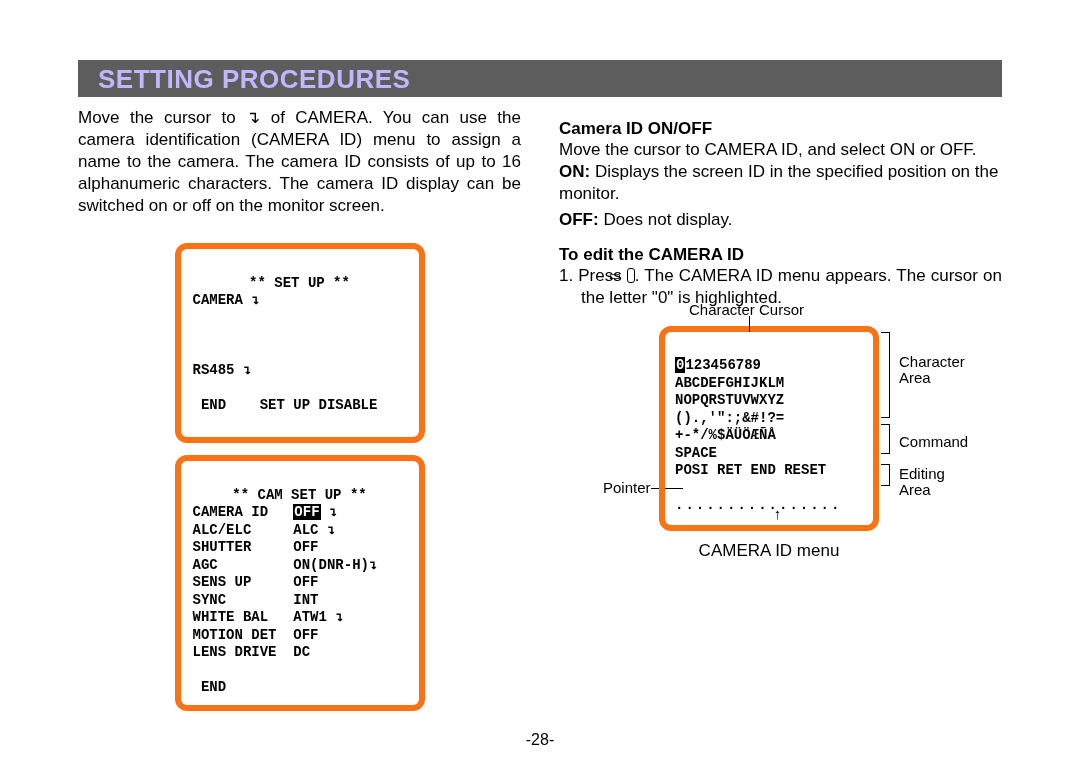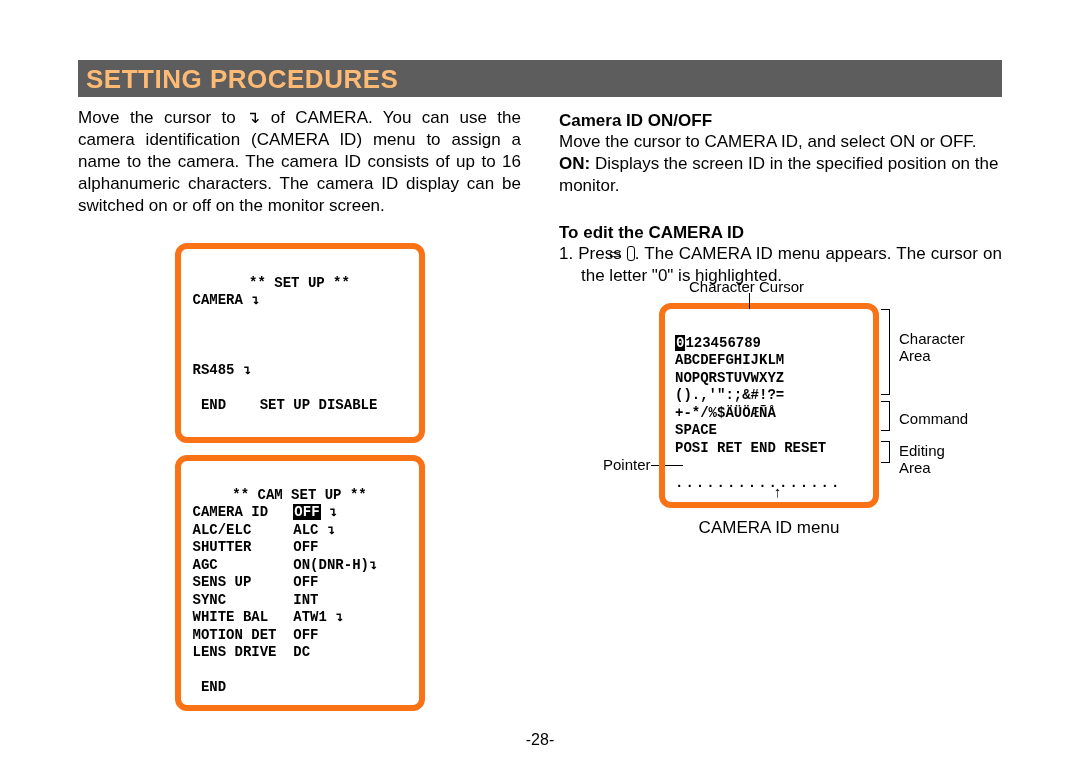--- a/index.html
+++ b/index.html
@@ -8,25 +8,25 @@
     background: #fff;
     font-family: Arial, Helvetica, sans-serif;
     color: #000;
     width: 1080px;
   }
   .page {
     padding: 60px 78px 30px 78px;
   }
   .banner {
     background: #5d5d5d;
-    color: #fdba74;
+    color: #c4b5fd;
     font-family: Arial, Helvetica, sans-serif;
     font-weight: bold;
     font-size: 26px;
-    padding: 4px 4px 2px 8px;
+    padding: 4px 4px 2px 20px;
     letter-spacing: 0.5px;
     margin-bottom: 10px;
   }
   .columns {
     display: flex;
     gap: 38px;
   }
   .col {
     flex: 1;
     min-width: 0;
@@ -38,21 +38,21 @@
     line-height: 1.25;
   }
   .body-text {
     font-size: 17px;
     line-height: 1.3;
   }
   .justify { text-align: justify; }
   .sub-heading {
     font-size: 17px;
     font-weight: bold;
-    margin-top: 4px;
+    margin-top: 12px;
   }
   .menu-box, .menu-box2, .menu-box3 {
     border: 6px solid #f97316;
     border-radius: 12px;
     font-family: "Courier New", Courier, monospace;
     font-weight: bold;
     font-size: 14px;
     line-height: 1.25;
     padding: 8px 12px;
     white-space: pre;
@@ -168,22 +168,23 @@
 MOTION DET  OFF
 LENS DRIVE  DC
 </span>
 <span> END</span></div>
     </div>
 
     <div class="col">
       <div class="sub-heading">Camera ID ON/OFF</div>
       <div class="body-text">Move the cursor to CAMERA ID, and select ON or OFF.</div>
       <div class="body-text"><b>ON:</b><span> Displays the screen ID in the specified position on the monitor.</span></div>
-
-      <div class="sub-heading" style="margin-top:26px;">To edit the CAMERA ID</div>
+      <div class="body-text" style="margin-top:4px;"><b>OFF:</b><span> Does not display.</span></div>
+
+      <div class="sub-heading" style="margin-top:14px;">To edit the CAMERA ID</div>
       <div class="body-text justify" style="padding-left:22px; text-indent:-22px;">1. Press <span class="icon-enter">▭</span>. The CAMERA ID menu appears. The cursor on the letter "0" is highlighted.</div>
 
       <div class="cam-id-wrap">
         <div class="label lbl-top">Character Cursor</div>
         <div class="label lbl-chararea">Character<br>Area</div>
         <div class="label lbl-command">Command</div>
         <div class="label lbl-editarea">Editing<br>Area</div>
         <div class="label lbl-pointer">Pointer</div>
         <div class="bracket1"></div>
         <div class="bracket2"></div>

